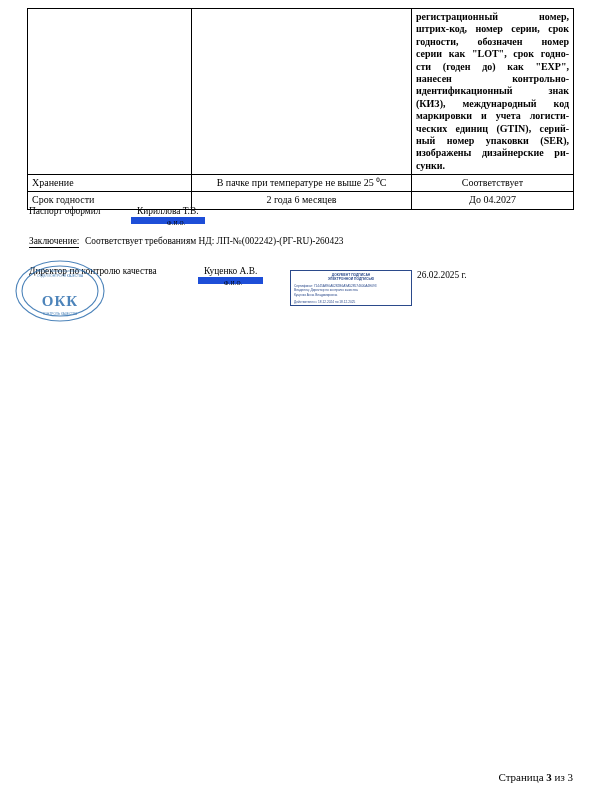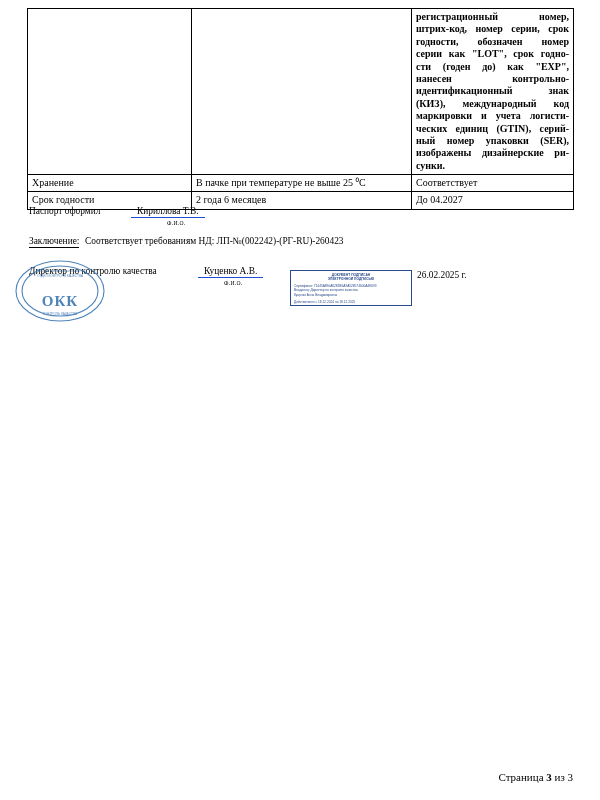--- a/index.html
+++ b/index.html
@@ -46,21 +46,21 @@
     text-align-last: justify;
     font-weight: bold;
     padding-right: 6px;
     padding-left: 6px;
   }
   td.just .lastline {
     text-align: left;
     text-align-last: left;
   }
   td.center {
-    text-align: left;
+    text-align: center;
     vertical-align: middle;
   }
   td.left {
     text-align: left;
     vertical-align: middle;
   }
   .row-small td { font-size: 8.5px; padding: 1px 4px; }
 
   
   .sig-area {
@@ -74,21 +74,21 @@
     position: relative;
     height: 14px;
   }
   .lbl {
     position: absolute;
     white-space: nowrap;
   }
   .name-underline {
     position: absolute;
     white-space: nowrap;
-    border-bottom: 1px solid #1d4ed8;
+    border-bottom: 7px solid #1d4ed8;
     padding: 0 6px 1px 6px;
   }
   .fio {
     position: absolute;
     font-size: 5.6px;
     letter-spacing: 0.3px;
   }
 
   
   .stamp {

